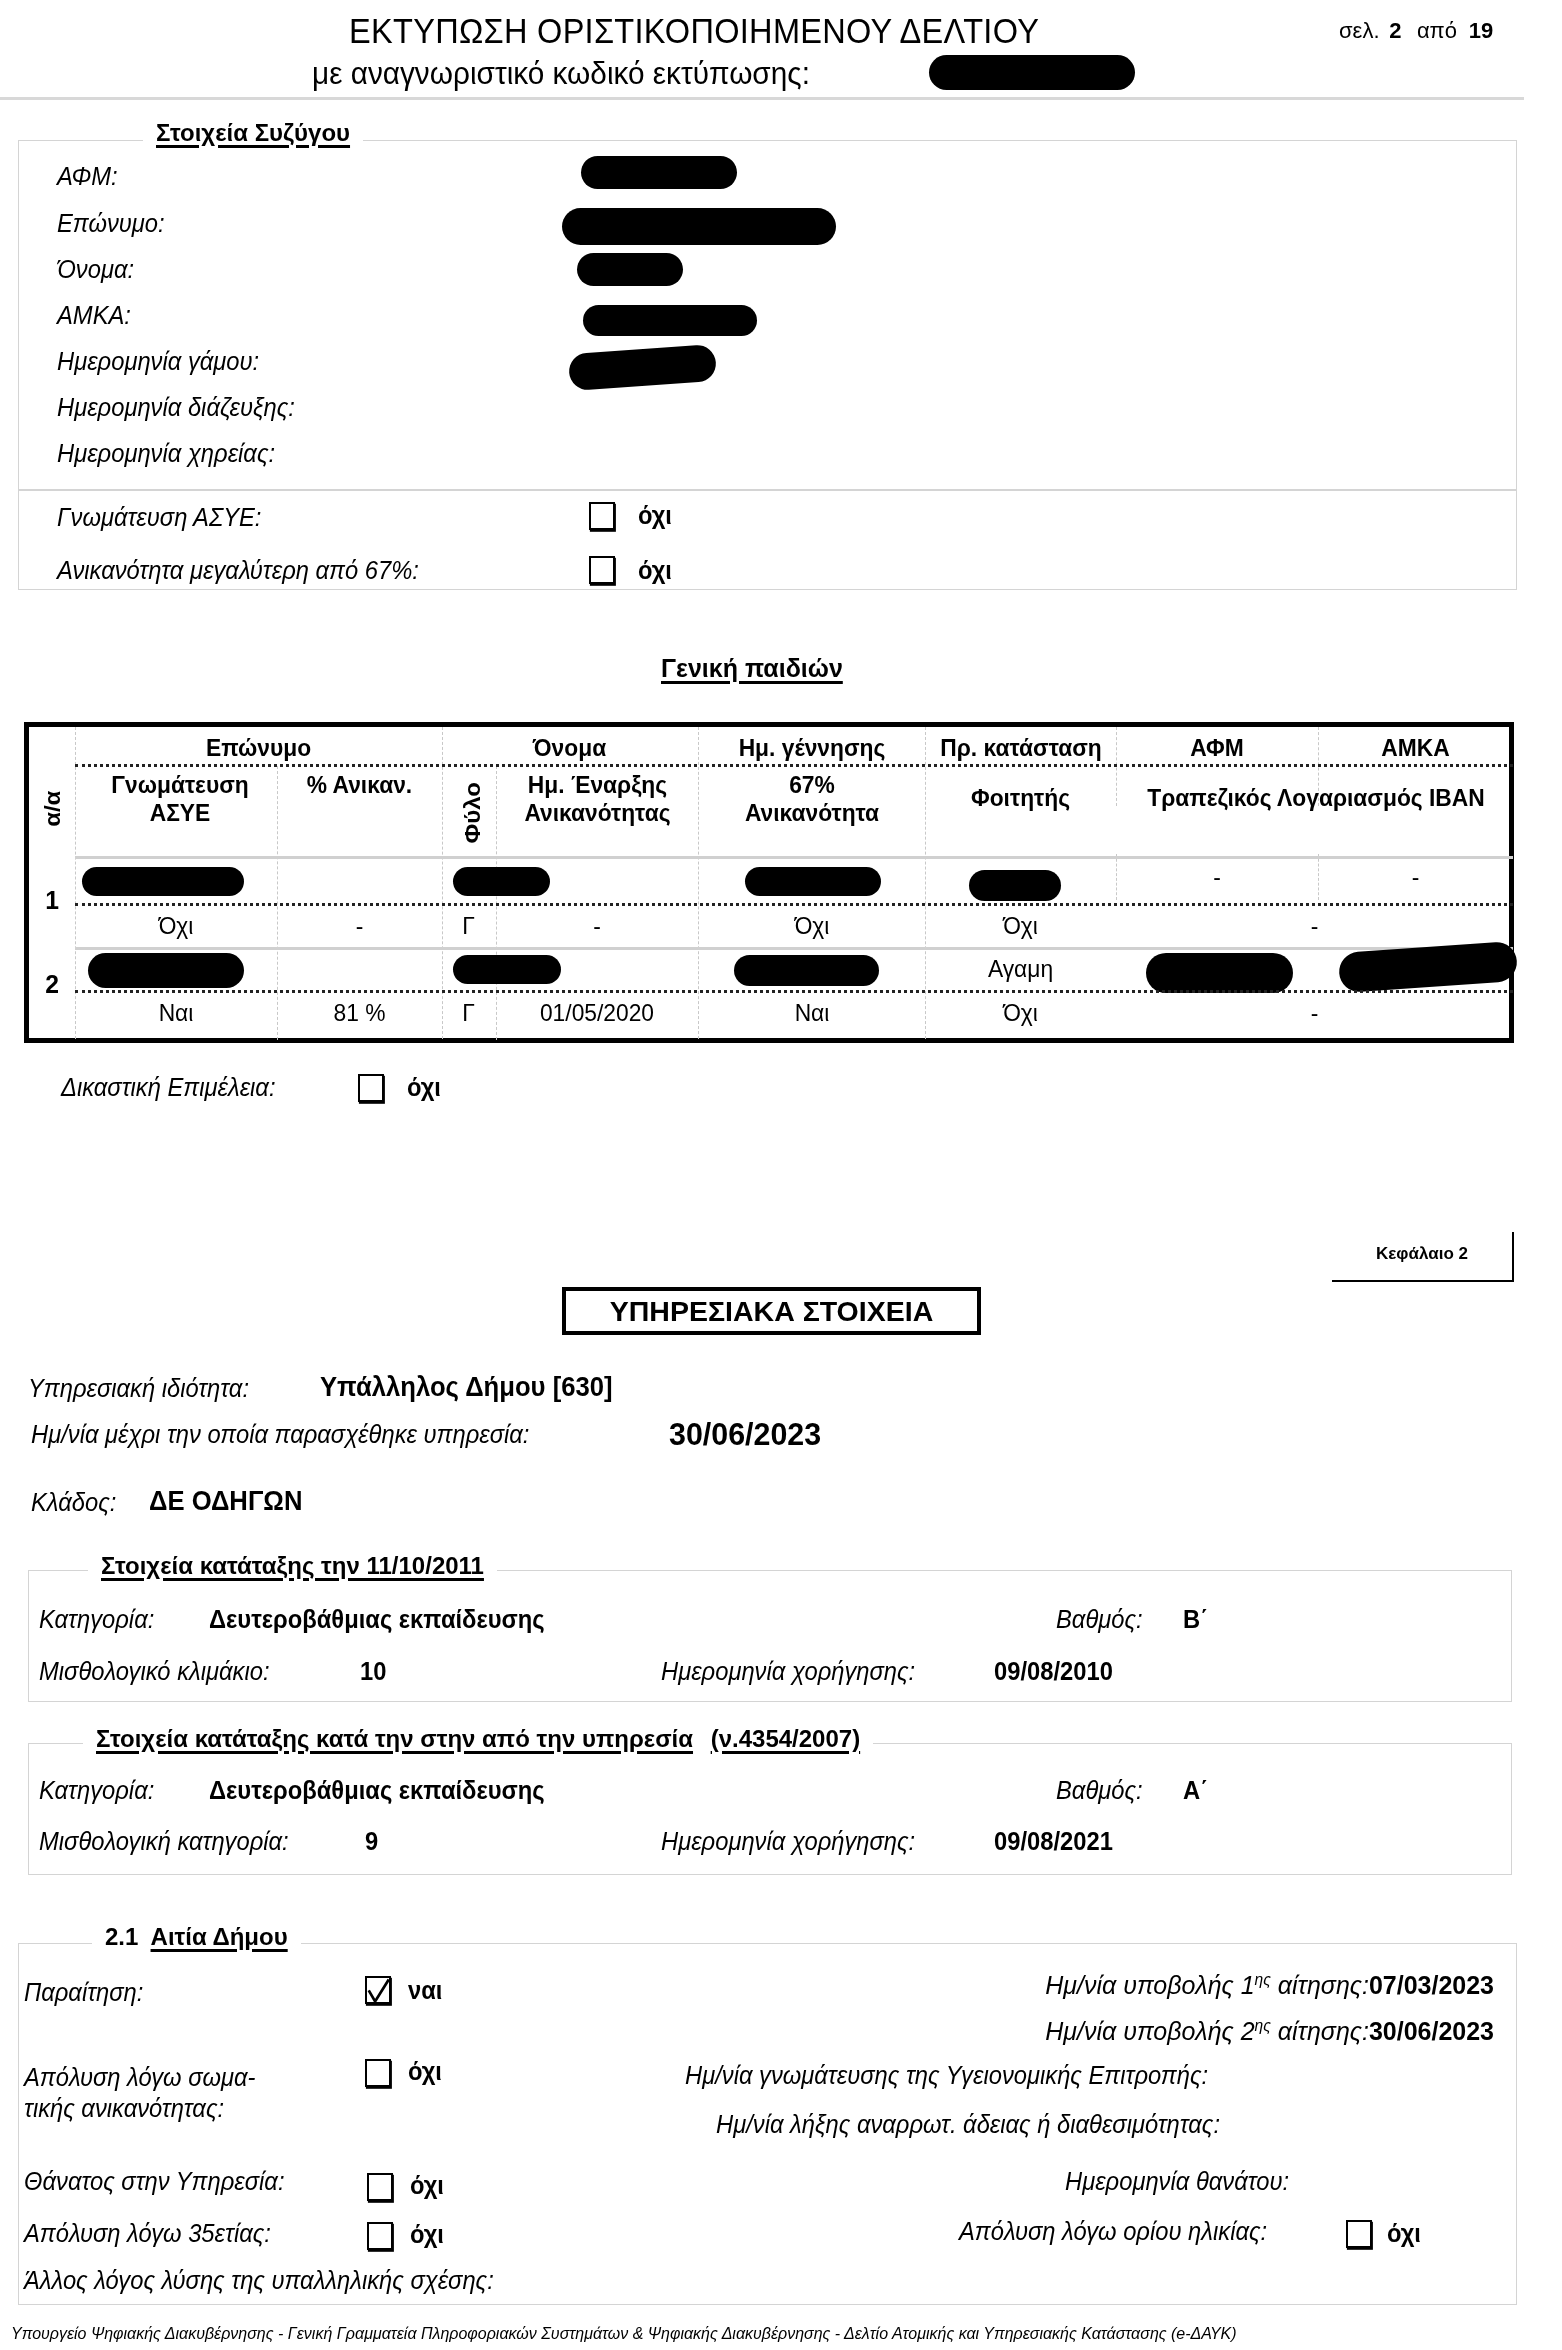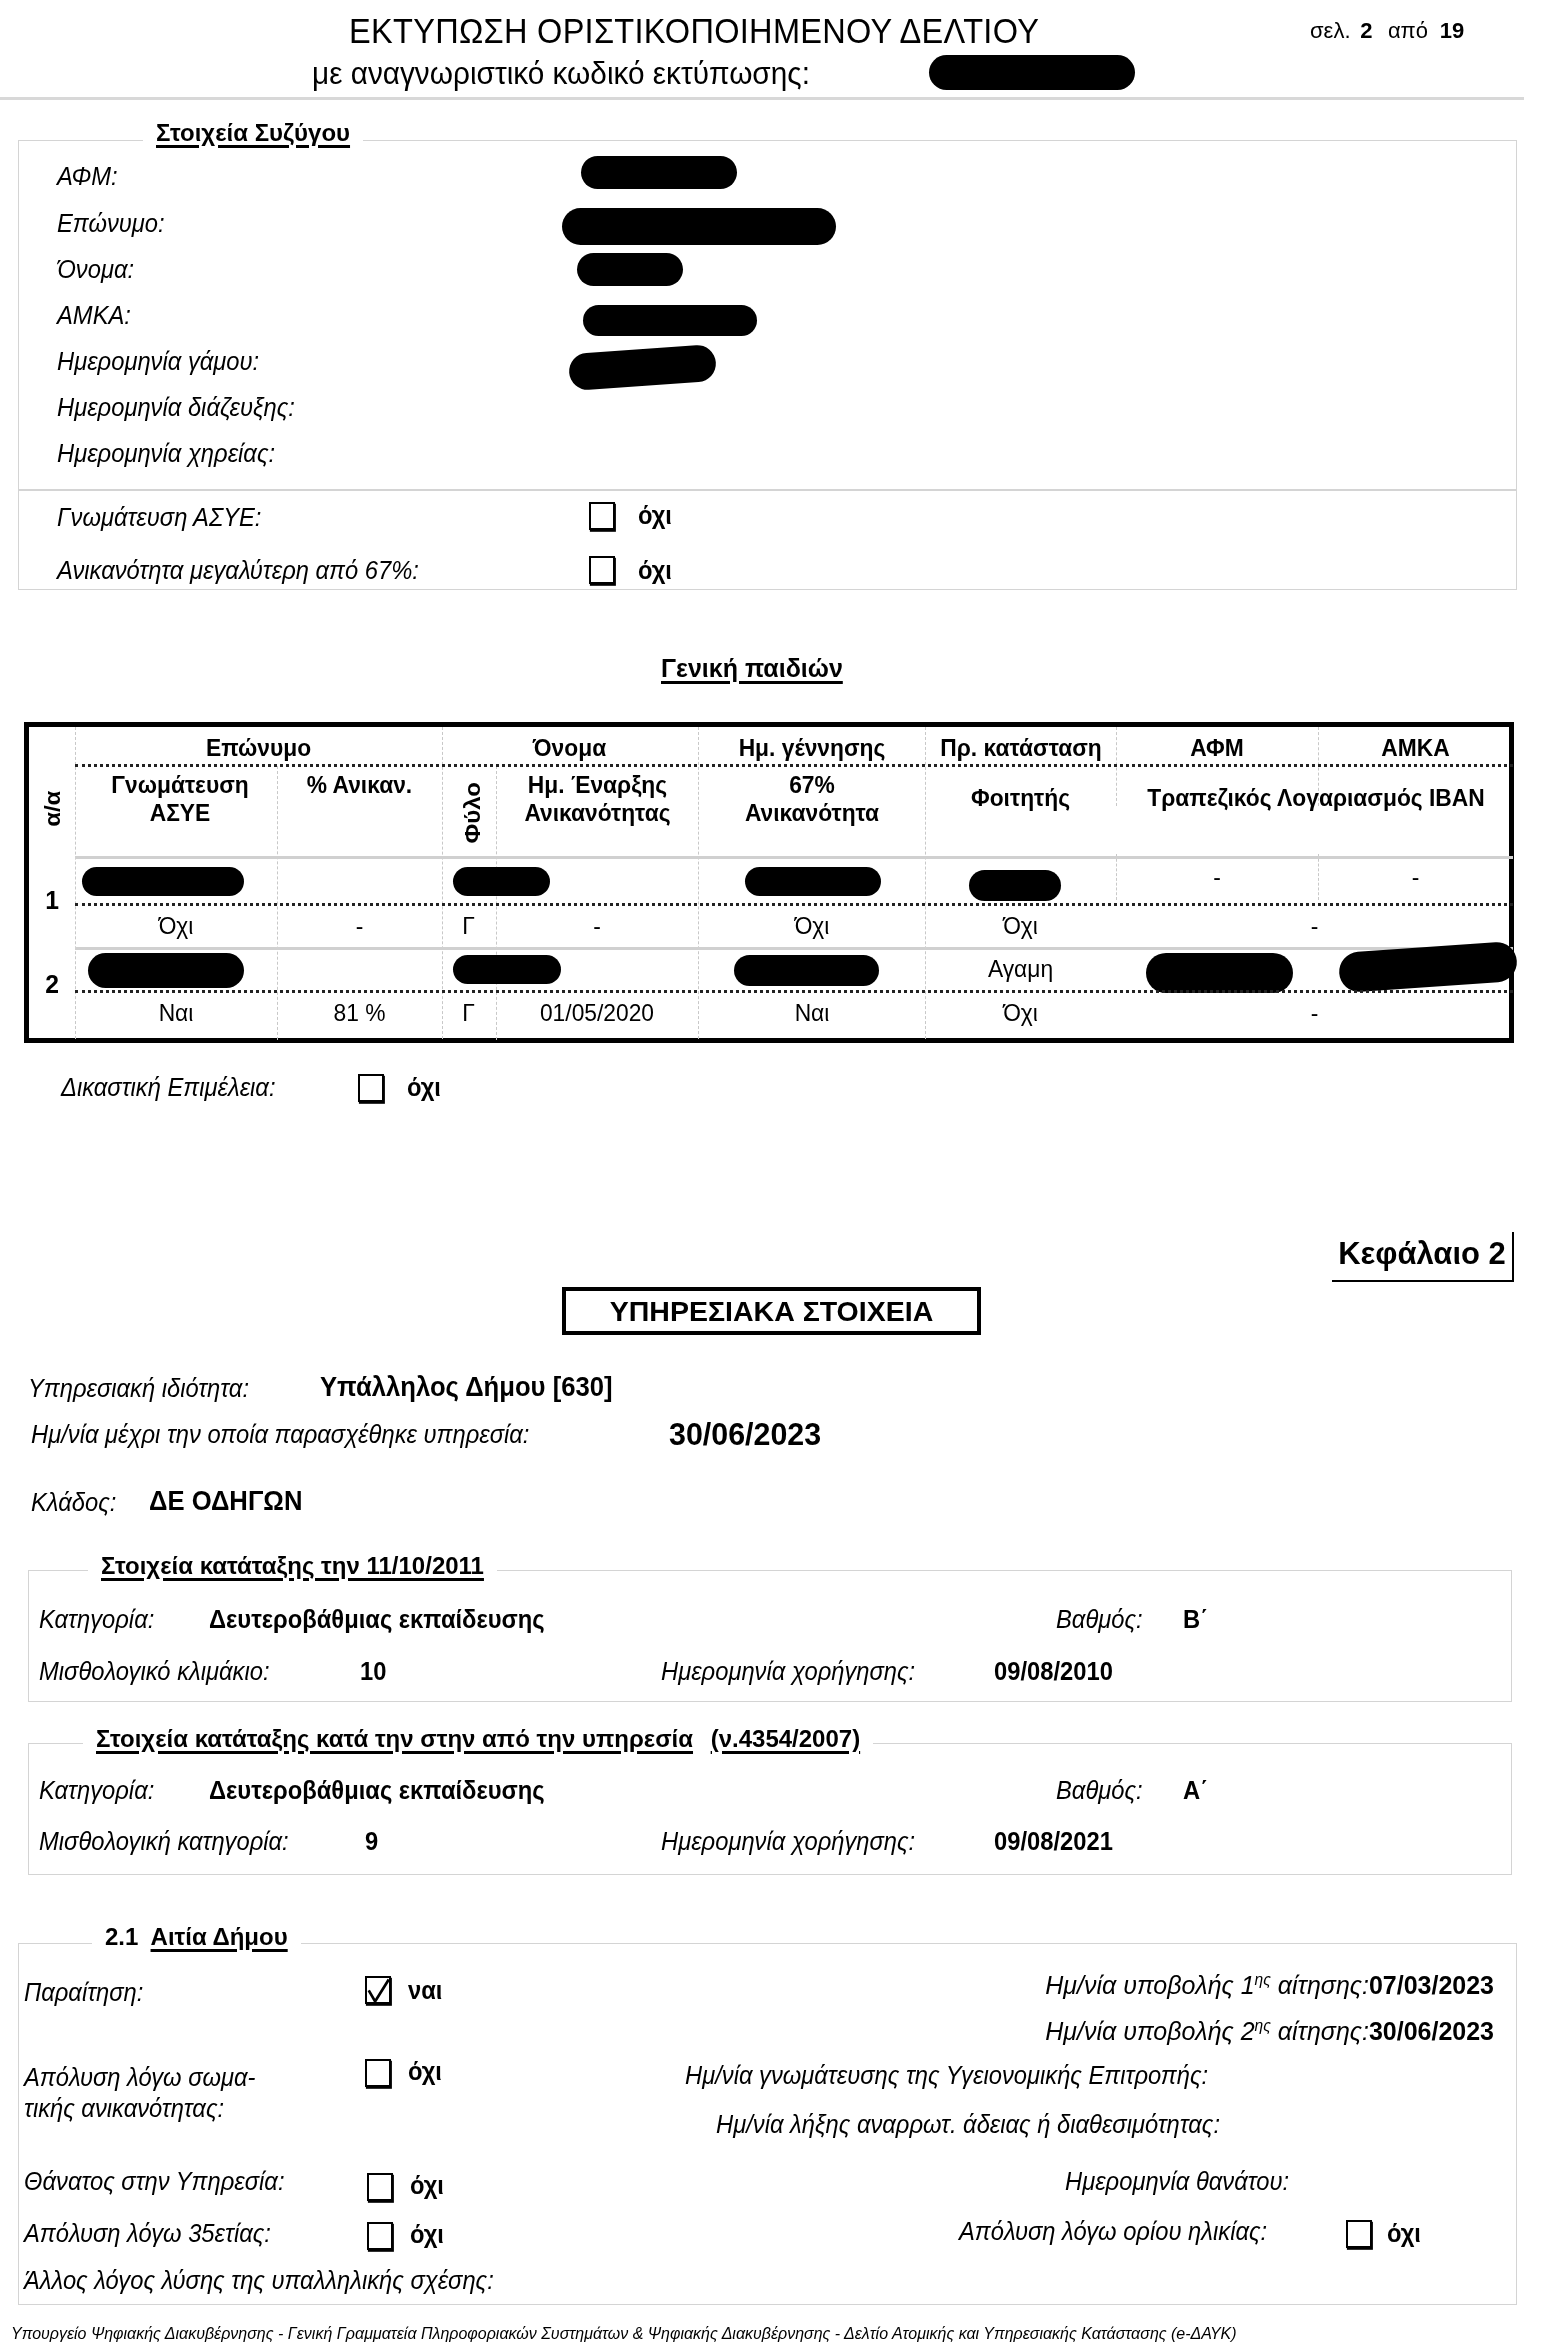--- a/index.html
+++ b/index.html
@@ -7,21 +7,21 @@
          font-family: "Liberation Sans", "DejaVu Sans", sans-serif; color: #000; }
   .abs { position: absolute; }
   .it { font-style: italic; }
   .b { font-weight: bold; }
   .u { text-decoration: underline; text-underline-offset: 3.7px; text-decoration-thickness: 2.8px; }
   .redact { position: absolute; background: #000; border-radius: 20px; }
 
   
   .hdr-title { left: 349px; top: 11px; font-size: 35px; letter-spacing: 0.3px; transform: scaleX(0.93); transform-origin: left; }
   .hdr-sub { left: 312px; top: 55px; font-size: 32px; transform: scaleX(0.93); transform-origin: left; }
-  .hdr-page { left: 1310px; top: 18.4px; font-size: 22px; }
+  .hdr-page { left: 1339px; top: 18.4px; font-size: 22px; }
   .hdr-page .b { margin: 0 9.2px 0 3.7px; }
   .hdr-rule { left: 0; top: 97px; width: 1524px; height: 2.8px; background: #d8d8d8; }
 
   
   .box { position: absolute; border: 1.8px solid #d4d4d4; }
   .legend { position: absolute; background: #fff; padding: 0 13px; font-weight: bold; font-size: 24px; }
 
   .lbl { position: absolute; font-style: italic; font-size: 25px; transform: scaleX(0.95); transform-origin: left; }
   .val { position: absolute; font-weight: bold; font-size: 25px; transform: scaleX(0.95); transform-origin: left; }
 
@@ -34,21 +34,21 @@
   .tbl { left: 24px; top: 722px; width: 1490px; height: 321px; border: 5.5px solid #000; box-sizing: border-box; }
   .th { position: absolute; font-weight: bold; font-size: 24px; text-align: center; line-height: 27.5px; transform: scaleX(0.95); }
   .td { position: absolute; font-size: 24px; text-align: center; transform: scaleX(0.95); }
   .vline { position: absolute; width: 0; border-left: 0.9px dashed #c8c8c8; }
   .dotline { position: absolute; height: 0; border-top: 3.7px dotted #222; }
   .hline { position: absolute; height: 2.8px; background: #d0d0d0; }
 
   .section-box { left: 562px; top: 1287px; width: 411px; height: 40px; border: 4.6px solid #000; box-sizing: content-box;
                  font-size: 28.5px; font-weight: bold; text-align: center; line-height: 40px; }
   .chapter { left: 1332px; top: 1232px; width: 180px; height: 48px; border-right: 2.8px solid #000; border-bottom: 2.8px solid #000;
-             font-size: 31px; font-weight: bold; text-align: center; line-height: 44px; }
+             font-size: 17px; font-weight: bold; text-align: center; line-height: 44px; }
 
   .footer { left: 11px; top: 2323px; font-size: 17.4px; font-style: italic; transform: scaleX(0.92); transform-origin: left; white-space: nowrap; }
 </style>
 </head>
 <body>
 
 <div class="abs hdr-title">ΕΚΤΥΠΩΣΗ ΟΡΙΣΤΙΚΟΠΟΙΗΜΕΝΟΥ ΔΕΛΤΙΟΥ</div>
 <div class="abs hdr-sub">
   <span>με αναγνωριστικό κωδικό εκτύπωσης:</span>
 </div>

